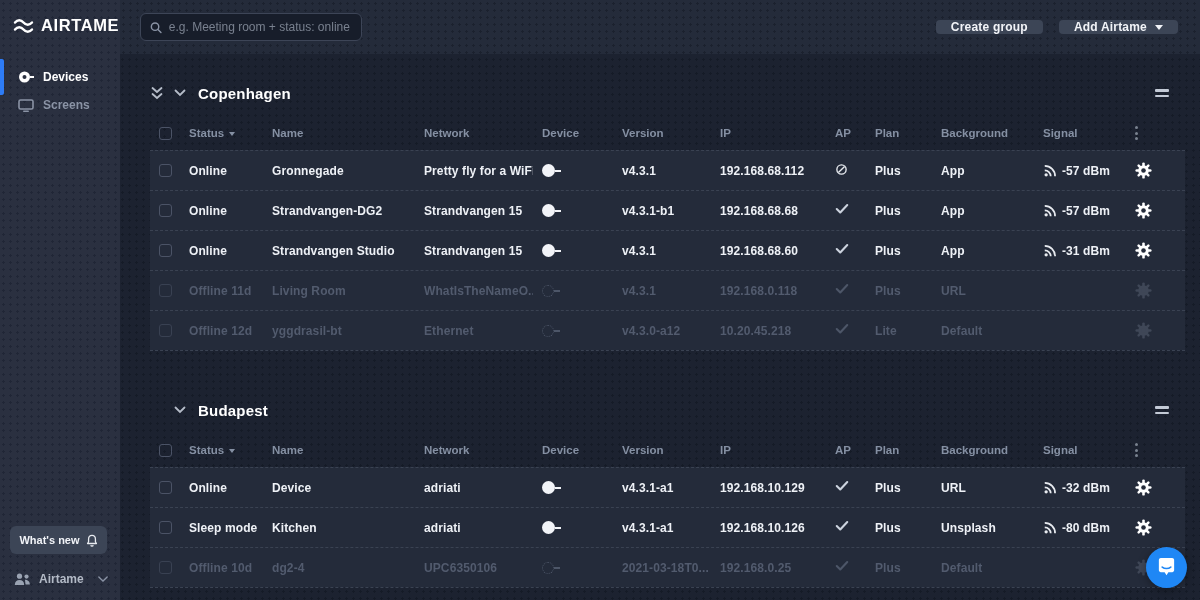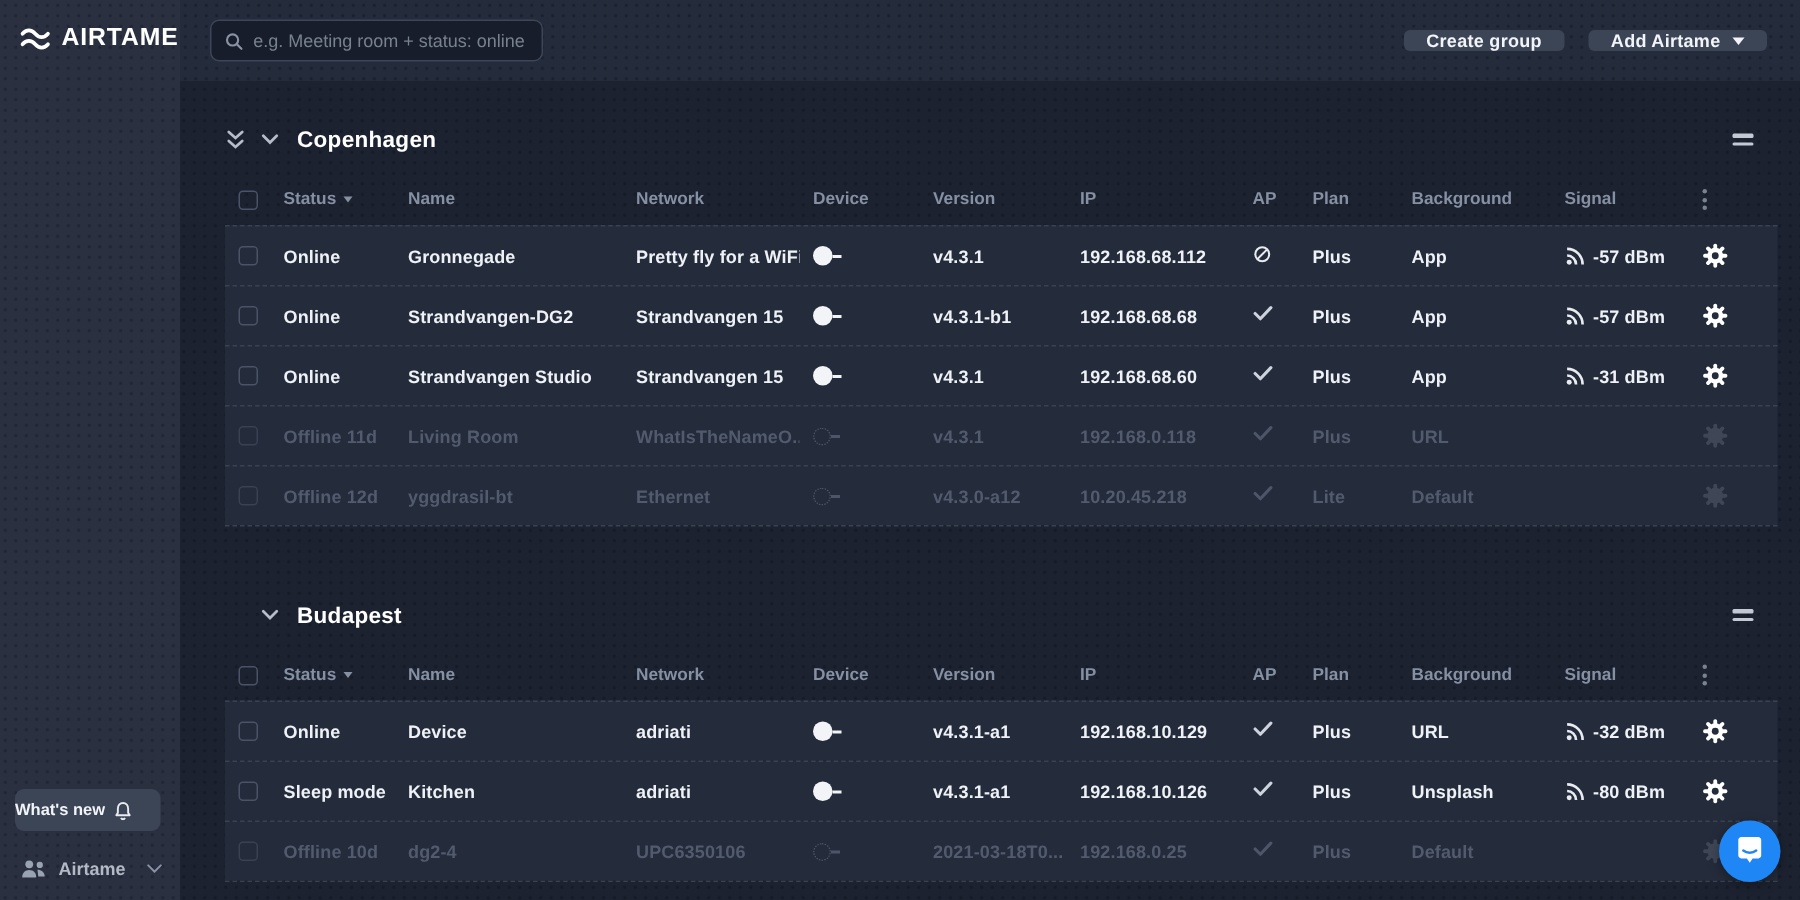--- a/index.html
+++ b/index.html
@@ -50,21 +50,21 @@
   .logo-text { font-size:16.5px; font-weight:bold; letter-spacing:.6px; color:#ffffff; }
   .nav { margin-top:28px; }
   .nav-item { position:relative; display:flex; align-items:center; gap:9px; height:28px; padding-left:18px; cursor:pointer; }
   .nav-item .lbl { font-size:12px; font-weight:bold; color:#8a93a5; }
   .nav-item.active .lbl { color:#ffffff; }
   .active-bar { position:absolute; left:0; top:-4px; width:4px; height:36px; background:#2e7cf6; border-radius:0 2px 2px 0; }
   .sb-bottom { position:absolute; left:0; right:0; bottom:14px; }
   .whats-new {
     margin:0 0 18px 10px; width:97px; height:28px; background:#3c4556; border:none;
     border-radius:6px; color:#f2f4f8; font-family:"Liberation Sans", sans-serif;
-    font-size:11px; font-weight:bold; display:flex; align-items:center; gap:6px; cursor:pointer;
+    font-size:11px; font-weight:bold; display:flex; align-items:center; justify-content:center; gap:6px; cursor:pointer;
   }
   .org-row { display:flex; align-items:center; gap:8px; padding-left:14px; cursor:pointer; }
   .org-row .lbl { font-size:12px; font-weight:bold; color:#b3bac6; }
   .org-row .chev { margin-left:auto; margin-right:12px; }
 
   
   .content { position:absolute; left:120px; top:54px; right:0; bottom:0; overflow:hidden; z-index:1; }
   .group { margin:0 15px 0 30px; }
   .group-head { display:flex; align-items:center; gap:10px; height:30px; }
   .group-head.first { margin-top:24px; }
@@ -116,20 +116,38 @@
 
 <aside class="sidebar">
   <div class="logo">
     <svg width="22" height="17" viewBox="0 0 22 17">
       <path d="M2 5.5 C4.5 2.5, 8 2.5, 10.5 5.5 S16.5 8.5, 19 5.5" stroke="#ffffff" stroke-width="2.4" fill="none" stroke-linecap="round"></path>
       <path d="M2 12.5 C4.5 9.5, 8 9.5, 10.5 12.5 S16.5 15.5, 19 12.5" stroke="#ffffff" stroke-width="2.4" fill="none" stroke-linecap="round"></path>
     </svg>
     <span class="logo-text">AIRTAME</span>
   </div>
 
+  <nav class="nav">
+    <div class="nav-item active">
+      <span class="active-bar"></span>
+      <svg width="16" height="14" viewBox="0 0 16 14">
+        <circle cx="6.5" cy="7" r="5.5" fill="#ffffff"></circle>
+        <rect x="12" y="6" width="4" height="2" fill="#ffffff"></rect>
+        <circle cx="6.5" cy="7" r="2" fill="#2a3040"></circle>
+      </svg>
+      <span class="lbl">Devices</span>
+    </div>
+    <div class="nav-item">
+      <svg width="16" height="13" viewBox="0 0 16 13">
+        <rect x="1" y="1" width="14" height="9" rx="1.5" fill="none" stroke="#8a93a5" stroke-width="1.6"></rect>
+        <rect x="5" y="11.4" width="6" height="1.6" rx="0.8" fill="#8a93a5"></rect>
+      </svg>
+      <span class="lbl">Screens</span>
+    </div>
+  </nav>
 
   <div class="sb-bottom">
     <button class="whats-new">
       <span>What's new</span>
       <svg width="12" height="13" viewBox="0 0 14 15">
         <path d="M7 1.5 C4.5 1.5 3 3.5 3 6 L3 9 L1.8 11 L12.2 11 L11 9 L11 6 C11 3.5 9.5 1.5 7 1.5 Z" fill="none" stroke="#e8ebf0" stroke-width="1.5" stroke-linejoin="round"></path>
         <path d="M5.5 13 A1.6 1.6 0 0 0 8.5 13" fill="none" stroke="#e8ebf0" stroke-width="1.5"></path>
       </svg>
     </button>
     <div class="org-row">

